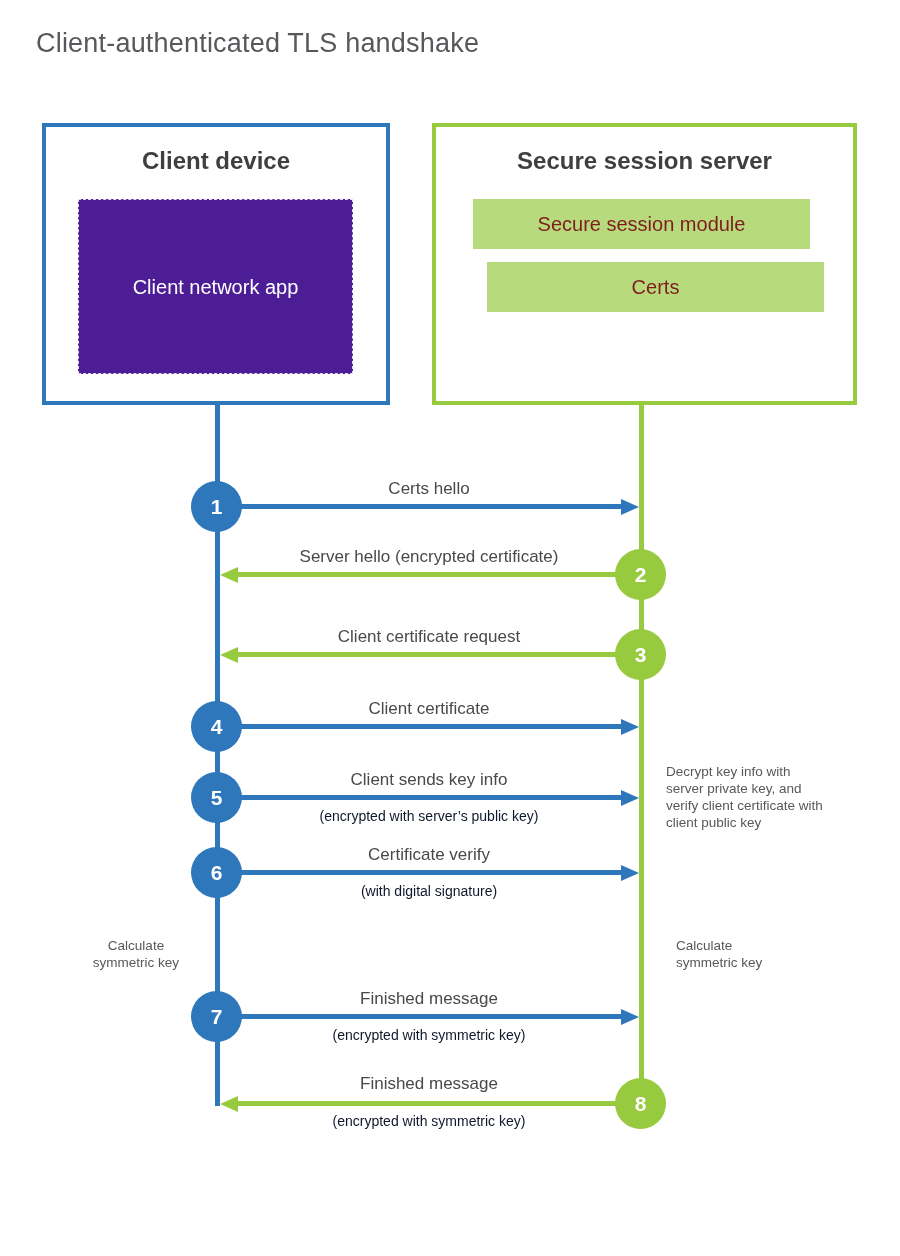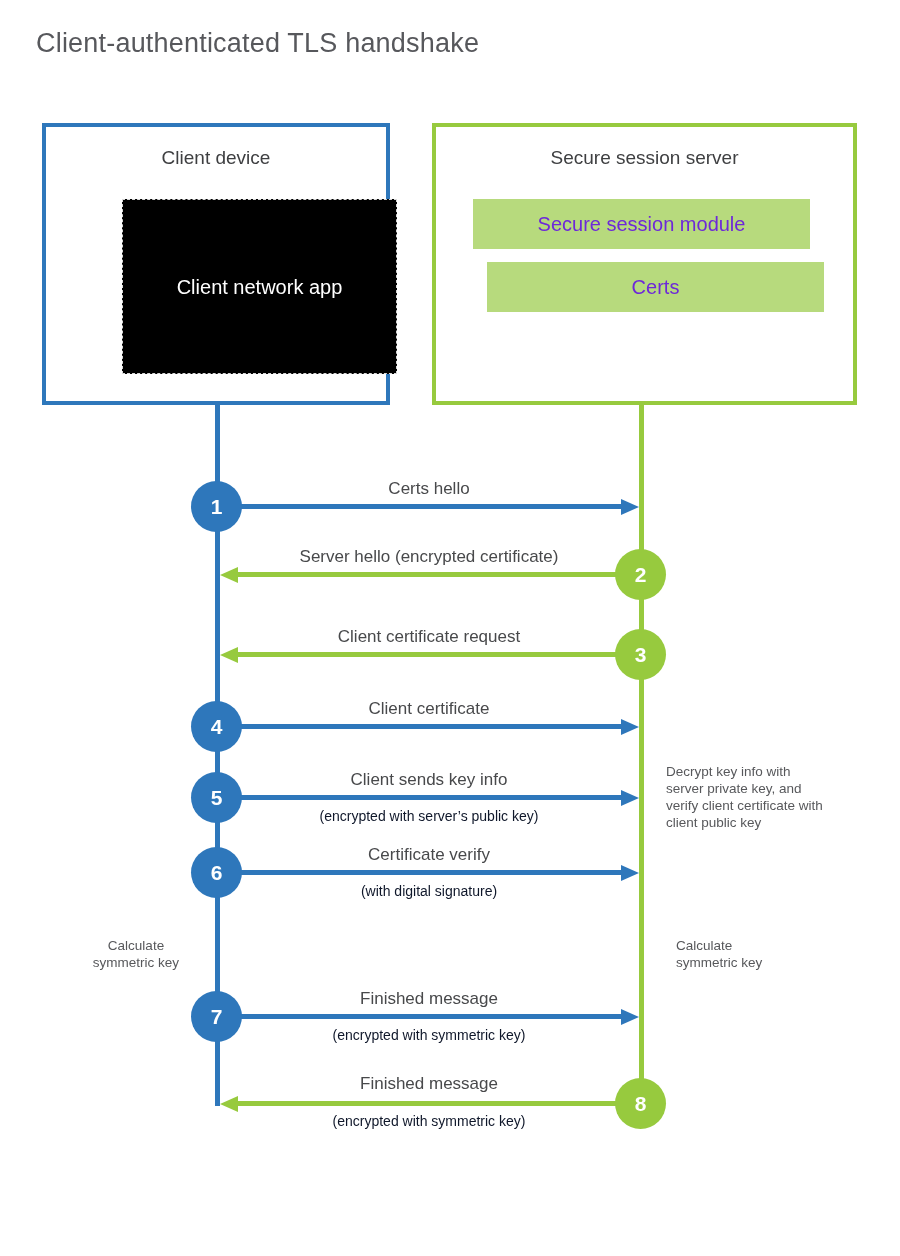--- a/index.html
+++ b/index.html
@@ -8,31 +8,31 @@
     font-family:"Liberation Sans","DejaVu Sans",sans-serif;
     padding-left:28px;
   }
   .abs{position:absolute;}
   
   .page-title{left:36px;top:28px;font-size:27px;font-weight:300;color:#57585c;letter-spacing:.2px;}
   
   .actor-box{border:4px solid;background:#fff;box-sizing:border-box;}
   .client-box{left:42px;top:123px;width:348px;height:282px;border-color:#2e77bb;}
   .server-box{left:432px;top:123px;width:425px;height:282px;border-color:#97ca3e;}
-  .actor-title{top:147px;height:24px;font-size:19px;font-weight:normal;color:#3e3f41;text-align:center;}
+  .actor-title{top:147px;height:24px;font-size:24px;font-weight:bold;color:#3e3f41;text-align:center;}
   .client-title{left:42px;width:348px;}
   .server-title{left:432px;width:425px;}
   .app-box{
-    left:78px;top:199px;width:275px;height:175px;background:#000000;
+    left:78px;top:199px;width:275px;height:175px;background:#4c1d95;
     border:1px dashed rgba(255,255,255,.85);box-sizing:border-box;
-    display:flex;align-items:center;justify-content:center;margin-left:44px;
+    display:flex;align-items:center;justify-content:center;
   }
   .app-box .lbl{width:170px;text-align:center;color:#ffffff;font-size:20px;line-height:28px;}
   .module-bar{
-    left:473px;width:337px;height:50px;background:#b7da7d;color:#6d28d9;
+    left:473px;width:337px;height:50px;background:#b7da7d;color:#7f1d1d;
     font-size:20px;text-align:center;line-height:50px;
   }
   
   .lifeline{width:5px;z-index:1;}
   .blue-bg{background:#2e77bb;}
   .green-bg{background:#97ca3e;}
   
   .bar{height:5px;z-index:2;}
   .head{width:0;height:0;z-index:2;}
   .head-right{border-top:8px solid transparent;border-bottom:8px solid transparent;border-left:18px solid #2e77bb;}

